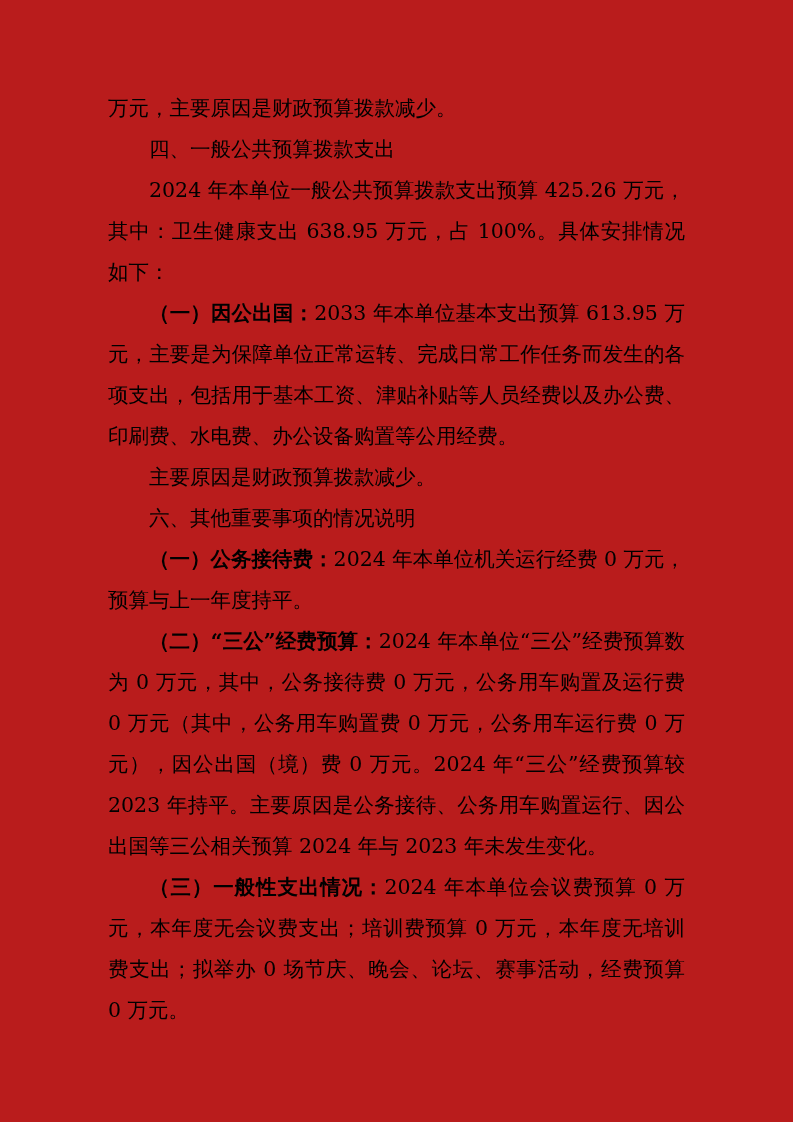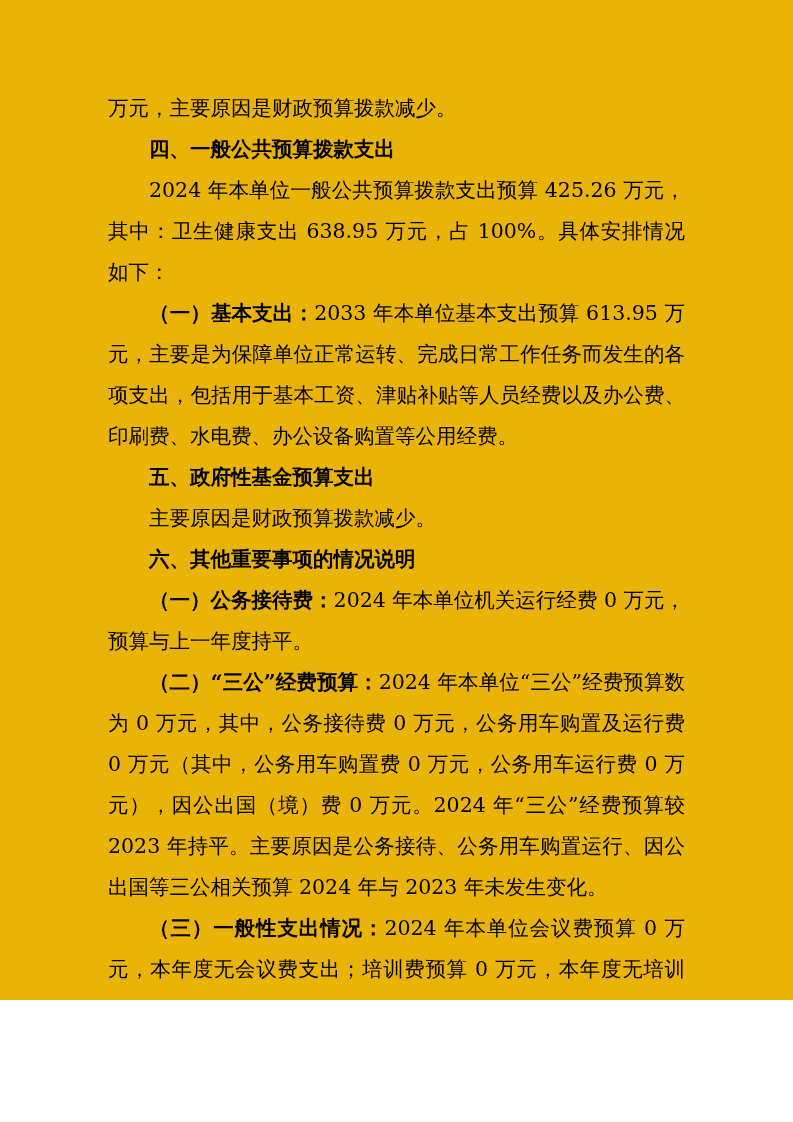--- a/index.html
+++ b/index.html
@@ -2,22 +2,22 @@
 <html lang="zh"><head>
 <meta charset="utf-8">
 <style>
   html, body {
     margin: 0;
     padding: 0;
     background: #ffffff;
   }
   .page {
     width: 793px;
-    height: 1000px;
-    background: #eab308;
+    height: 1122px;
+    background: #b91c1c;
     position: relative;
     box-sizing: border-box;
     padding: 88px 108px 68px 108px;
     font-family: "DejaVu Serif", "Liberation Serif", serif;
     color: #000000;
     overflow: hidden;
   }
   .doc-body {
     font-size: 20.5px;
     line-height: 41px;
@@ -30,44 +30,43 @@
     padding: 0;
   }
   .para {
     text-indent: 2em;
   }
   .noindent {
     text-indent: 0;
   }
   .heading {
     text-indent: 2em;
-    font-weight: bold;
+    font-weight: normal;
   }
   .sub-label {
     font-weight: bold;
   }
 </style>
 </head>
 <body>
 
 <div class="page">
   <div class="doc-body">
 
     <p class="para noindent">万元，主要原因是财政预算拨款减少。</p>
 
     <p class="heading">四、一般公共预算拨款支出</p>
 
     <p class="para">2024 年本单位一般公共预算拨款支出预算 425.26 万元，其中：卫生健康支出 638.95 万元，占 100%。具体安排情况如下：</p>
 
     <p class="para">
-      <span class="sub-label">（一）基本支出：</span><span>2033 年本单位基本支出预算 613.95 万元，主要是为保障单位正常运转、完成日常工作任务而发生的各项支出，包括用于基本工资、津贴补贴等人员经费以及办公费、印刷费、水电费、办公设备购置等公用经费。</span>
+      <span class="sub-label">（一）因公出国：</span><span>2033 年本单位基本支出预算 613.95 万元，主要是为保障单位正常运转、完成日常工作任务而发生的各项支出，包括用于基本工资、津贴补贴等人员经费以及办公费、印刷费、水电费、办公设备购置等公用经费。</span>
     </p>
 
 
-    <p class="heading">五、政府性基金预算支出</p>
 
     <p class="para">主要原因是财政预算拨款减少。</p>
 
     <p class="heading">六、其他重要事项的情况说明</p>
 
     <p class="para">
       <span class="sub-label">（一）公务接待费：</span><span>2024 年本单位机关运行经费 0 万元，预算与上一年度持平。</span>
     </p>
 
     <p class="para">

